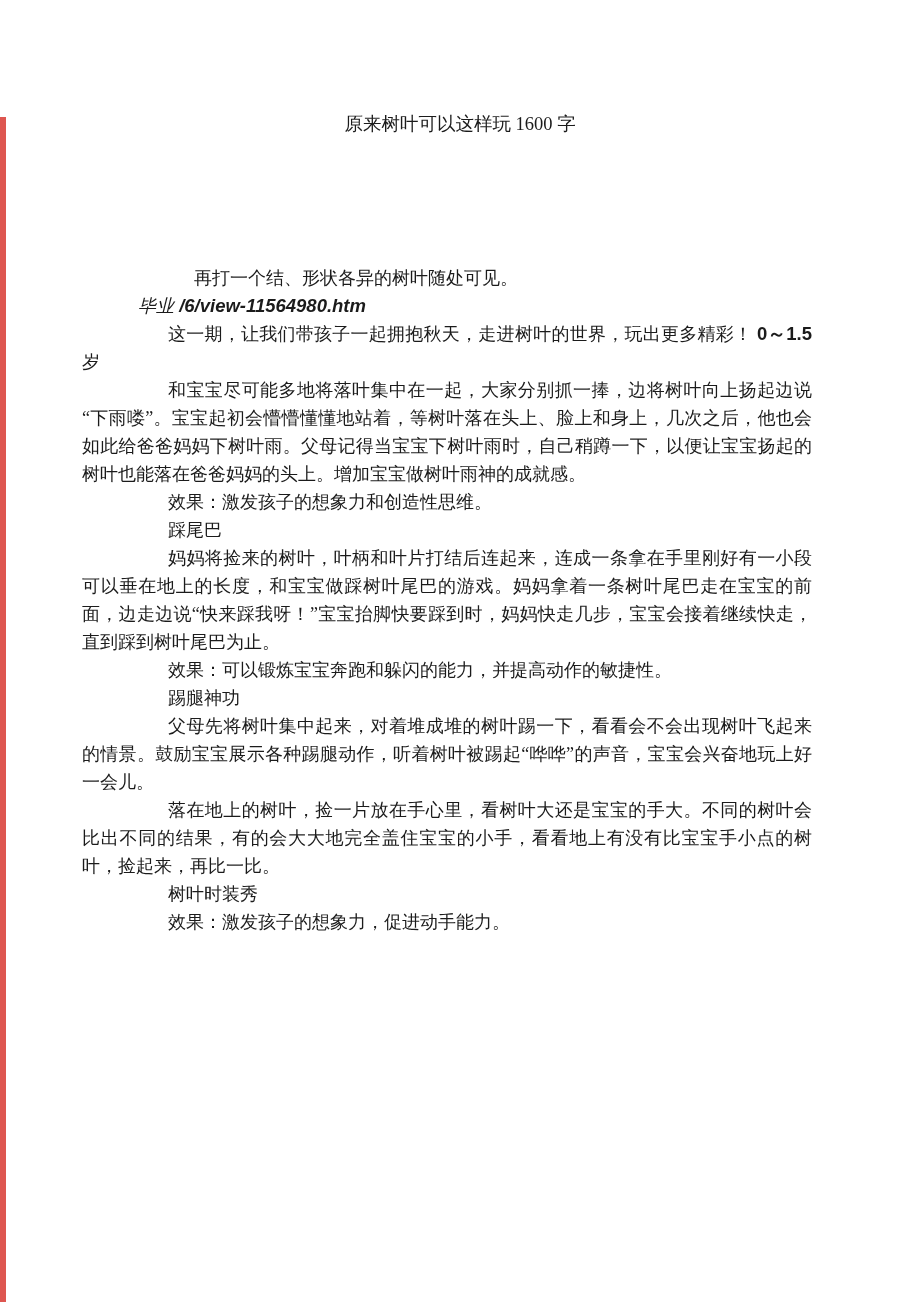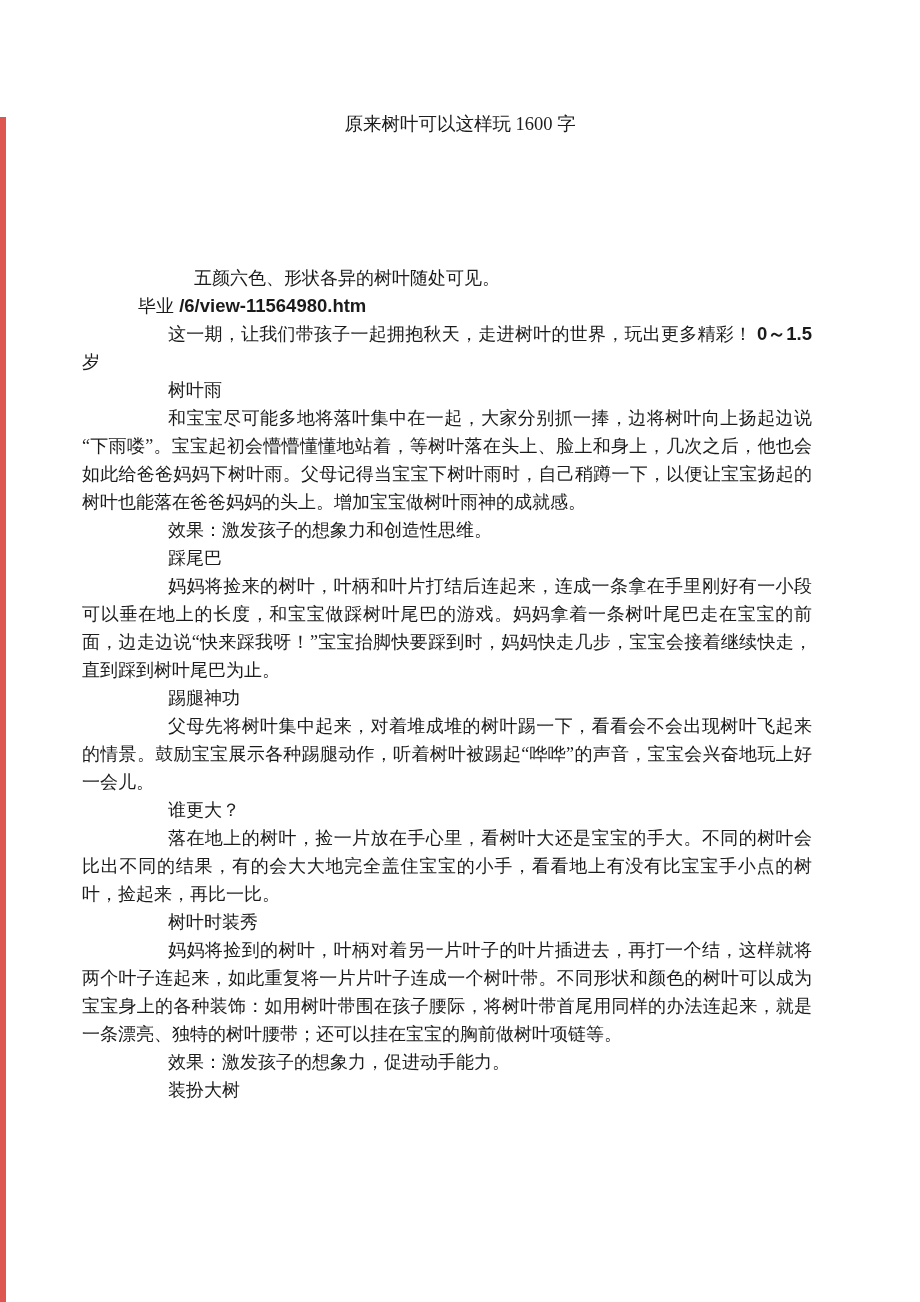--- a/index.html
+++ b/index.html
@@ -38,48 +38,45 @@
   .para{
     margin:0;
     padding:0;
     font-size:18px;
     line-height:28px;
     text-align:justify;
     text-justify:inter-ideograph;
     word-break:break-all;
   }
   .ind-intro{text-indent:112px;}
-  .ind-link{text-indent:56px;}
+  .ind-link{text-indent:56px;font-style:italic;}
   .ind-body{text-indent:86px;}
   .run{white-space:pre-wrap;}
   .run-latin{
     font-family:"Liberation Sans","DejaVu Sans",sans-serif;
     font-weight:600;
     font-size:18.5px;
   }
 </style>
 </head>
 <body>
 
 <div class="page" style="background: rgb(255, 255, 255);">
   <div class="red-bar" style="background: rgb(222, 86, 80);"></div>
 
   <div class="doc-title">原来树叶可以这样玩 1600 字</div>
 
   <div class="content" id="content">
-      <p class="para ind-intro"><span class="run run-zh">五颜六色、形状各异的树叶随处可见。</span></p>
+      <p class="para ind-intro"><span class="run run-zh">再打一个结、形状各异的树叶随处可见。</span></p>
       <p class="para ind-link"><span class="run run-zh">毕业</span><span class="run run-latin">&nbsp;/6/view-11564980.htm</span></p>
       <p class="para ind-body"><span class="run run-zh">这一期，让我们带孩子一起拥抱秋天，走进树叶的世界，玩出更多精彩！&nbsp;</span><span class="run run-latin">0～1.5</span><span class="run run-zh"> 岁</span></p>
-      <p class="para ind-body"><span class="run run-zh">树叶雨</span></p>
       <p class="para ind-body"><span class="run run-zh">和宝宝尽可能多地将落叶集中在一起，大家分别抓一捧，边将树叶向上扬起边说“下雨喽”。宝宝起初会懵懵懂懂地站着，等树叶落在头上、脸上和身上，几次之后，他也会如此给爸爸妈妈下树叶雨。父母记得当宝宝下树叶雨时，自己稍蹲一下，以便让宝宝扬起的树叶也能落在爸爸妈妈的头上。增加宝宝做树叶雨神的成就感。</span></p>
       <p class="para ind-body"><span class="run run-zh">效果：激发孩子的想象力和创造性思维。</span></p>
       <p class="para ind-body"><span class="run run-zh">踩尾巴</span></p>
       <p class="para ind-body"><span class="run run-zh">妈妈将捡来的树叶，叶柄和叶片打结后连起来，连成一条拿在手里刚好有一小段可以垂在地上的长度，和宝宝做踩树叶尾巴的游戏。妈妈拿着一条树叶尾巴走在宝宝的前面，边走边说“快来踩我呀！”宝宝抬脚快要踩到时，妈妈快走几步，宝宝会接着继续快走，直到踩到树叶尾巴为止。</span></p>
+      <p class="para ind-body"><span class="run run-zh">效果：可以锻炼宝宝奔跑和躲闪的能力，并提高动作的敏捷性。</span></p>
       <p class="para ind-body"><span class="run run-zh">踢腿神功</span></p>
       <p class="para ind-body"><span class="run run-zh">父母先将树叶集中起来，对着堆成堆的树叶踢一下，看看会不会出现树叶飞起来的情景。鼓励宝宝展示各种踢腿动作，听着树叶被踢起“哗哗”的声音，宝宝会兴奋地玩上好一会儿。</span></p>
-      <p class="para ind-body"><span class="run run-zh">谁更大？</span></p>
       <p class="para ind-body"><span class="run run-zh">落在地上的树叶，捡一片放在手心里，看树叶大还是宝宝的手大。不同的树叶会比出不同的结果，有的会大大地完全盖住宝宝的小手，看看地上有没有比宝宝手小点的树叶，捡起来，再比一比。</span></p>
       <p class="para ind-body"><span class="run run-zh">树叶时装秀</span></p>
-      <p class="para ind-body"><span class="run run-zh">妈妈将捡到的树叶，叶柄对着另一片叶子的叶片插进去，再打一个结，这样就将两个叶子连起来，如此重复将一片片叶子连成一个树叶带。不同形状和颜色的树叶可以成为宝宝身上的各种装饰：如用树叶带围在孩子腰际，将树叶带首尾用同样的办法连起来，就是一条漂亮、独特的树叶腰带；还可以挂在宝宝的胸前做树叶项链等。</span></p>
       <p class="para ind-body"><span class="run run-zh">效果：激发孩子的想象力，促进动手能力。</span></p>
-      <p class="para ind-body"><span class="run run-zh">装扮大树</span></p>
     </div>
 </div>
 
 </body></html>

